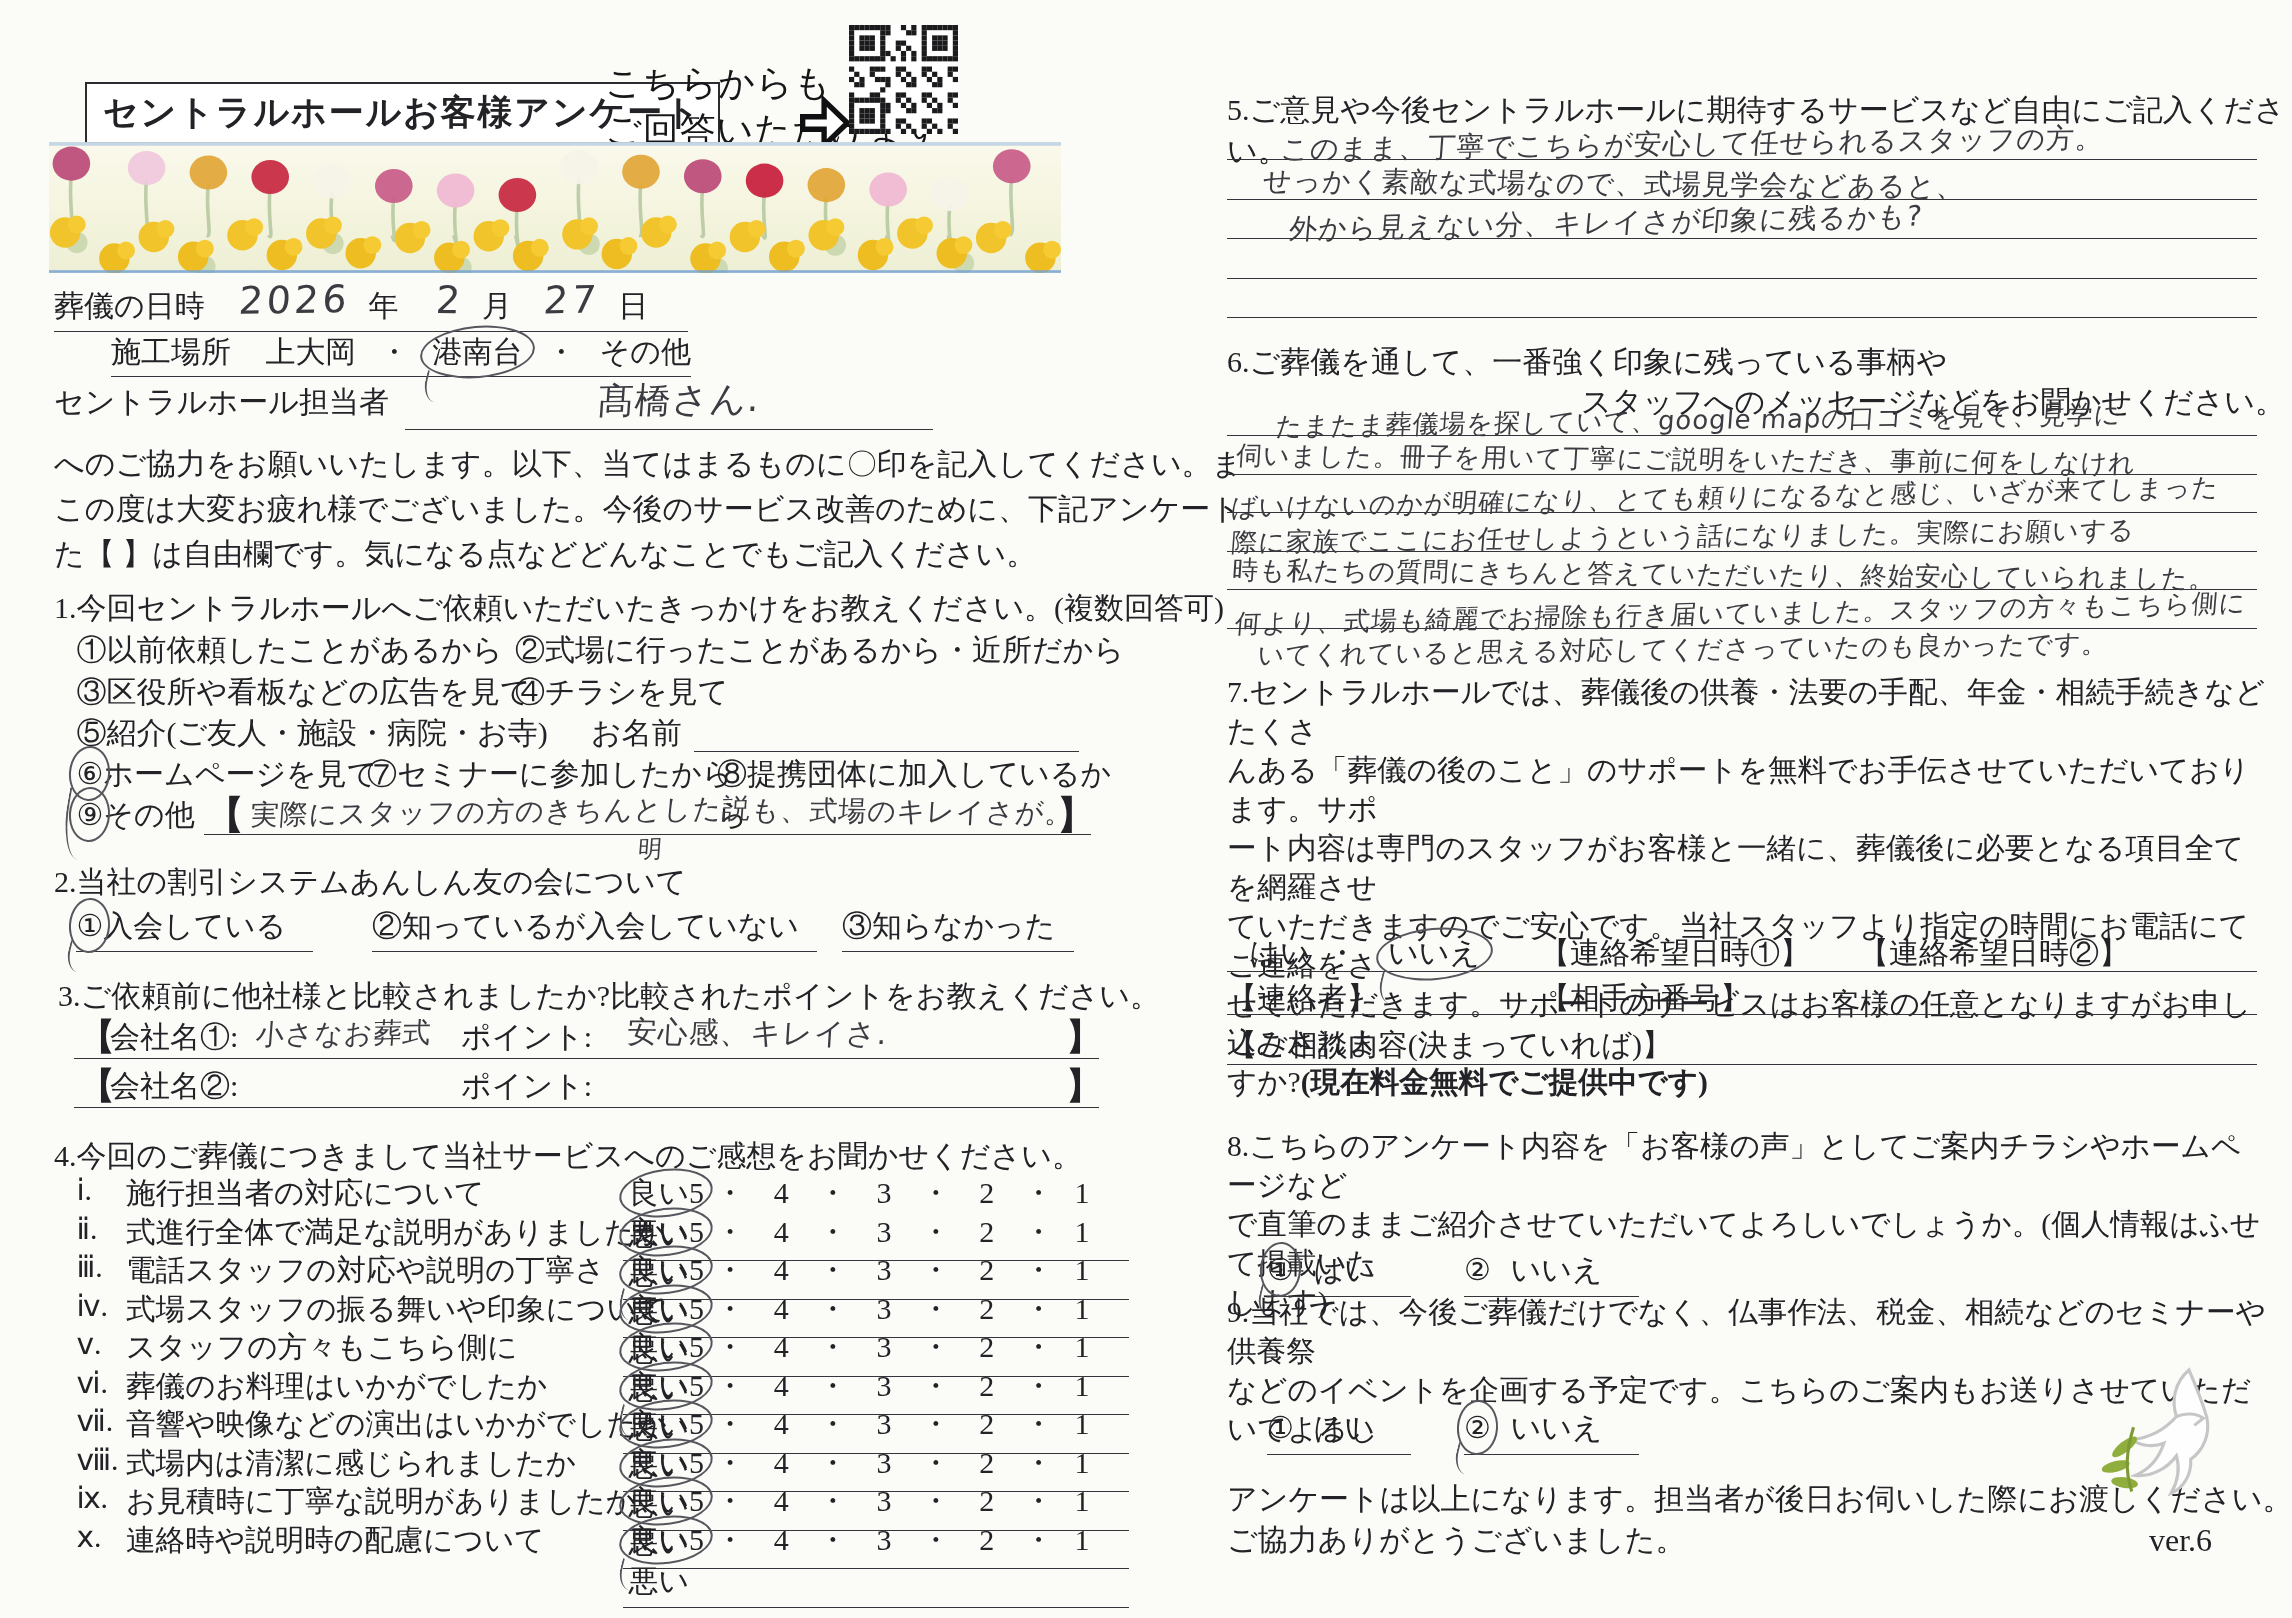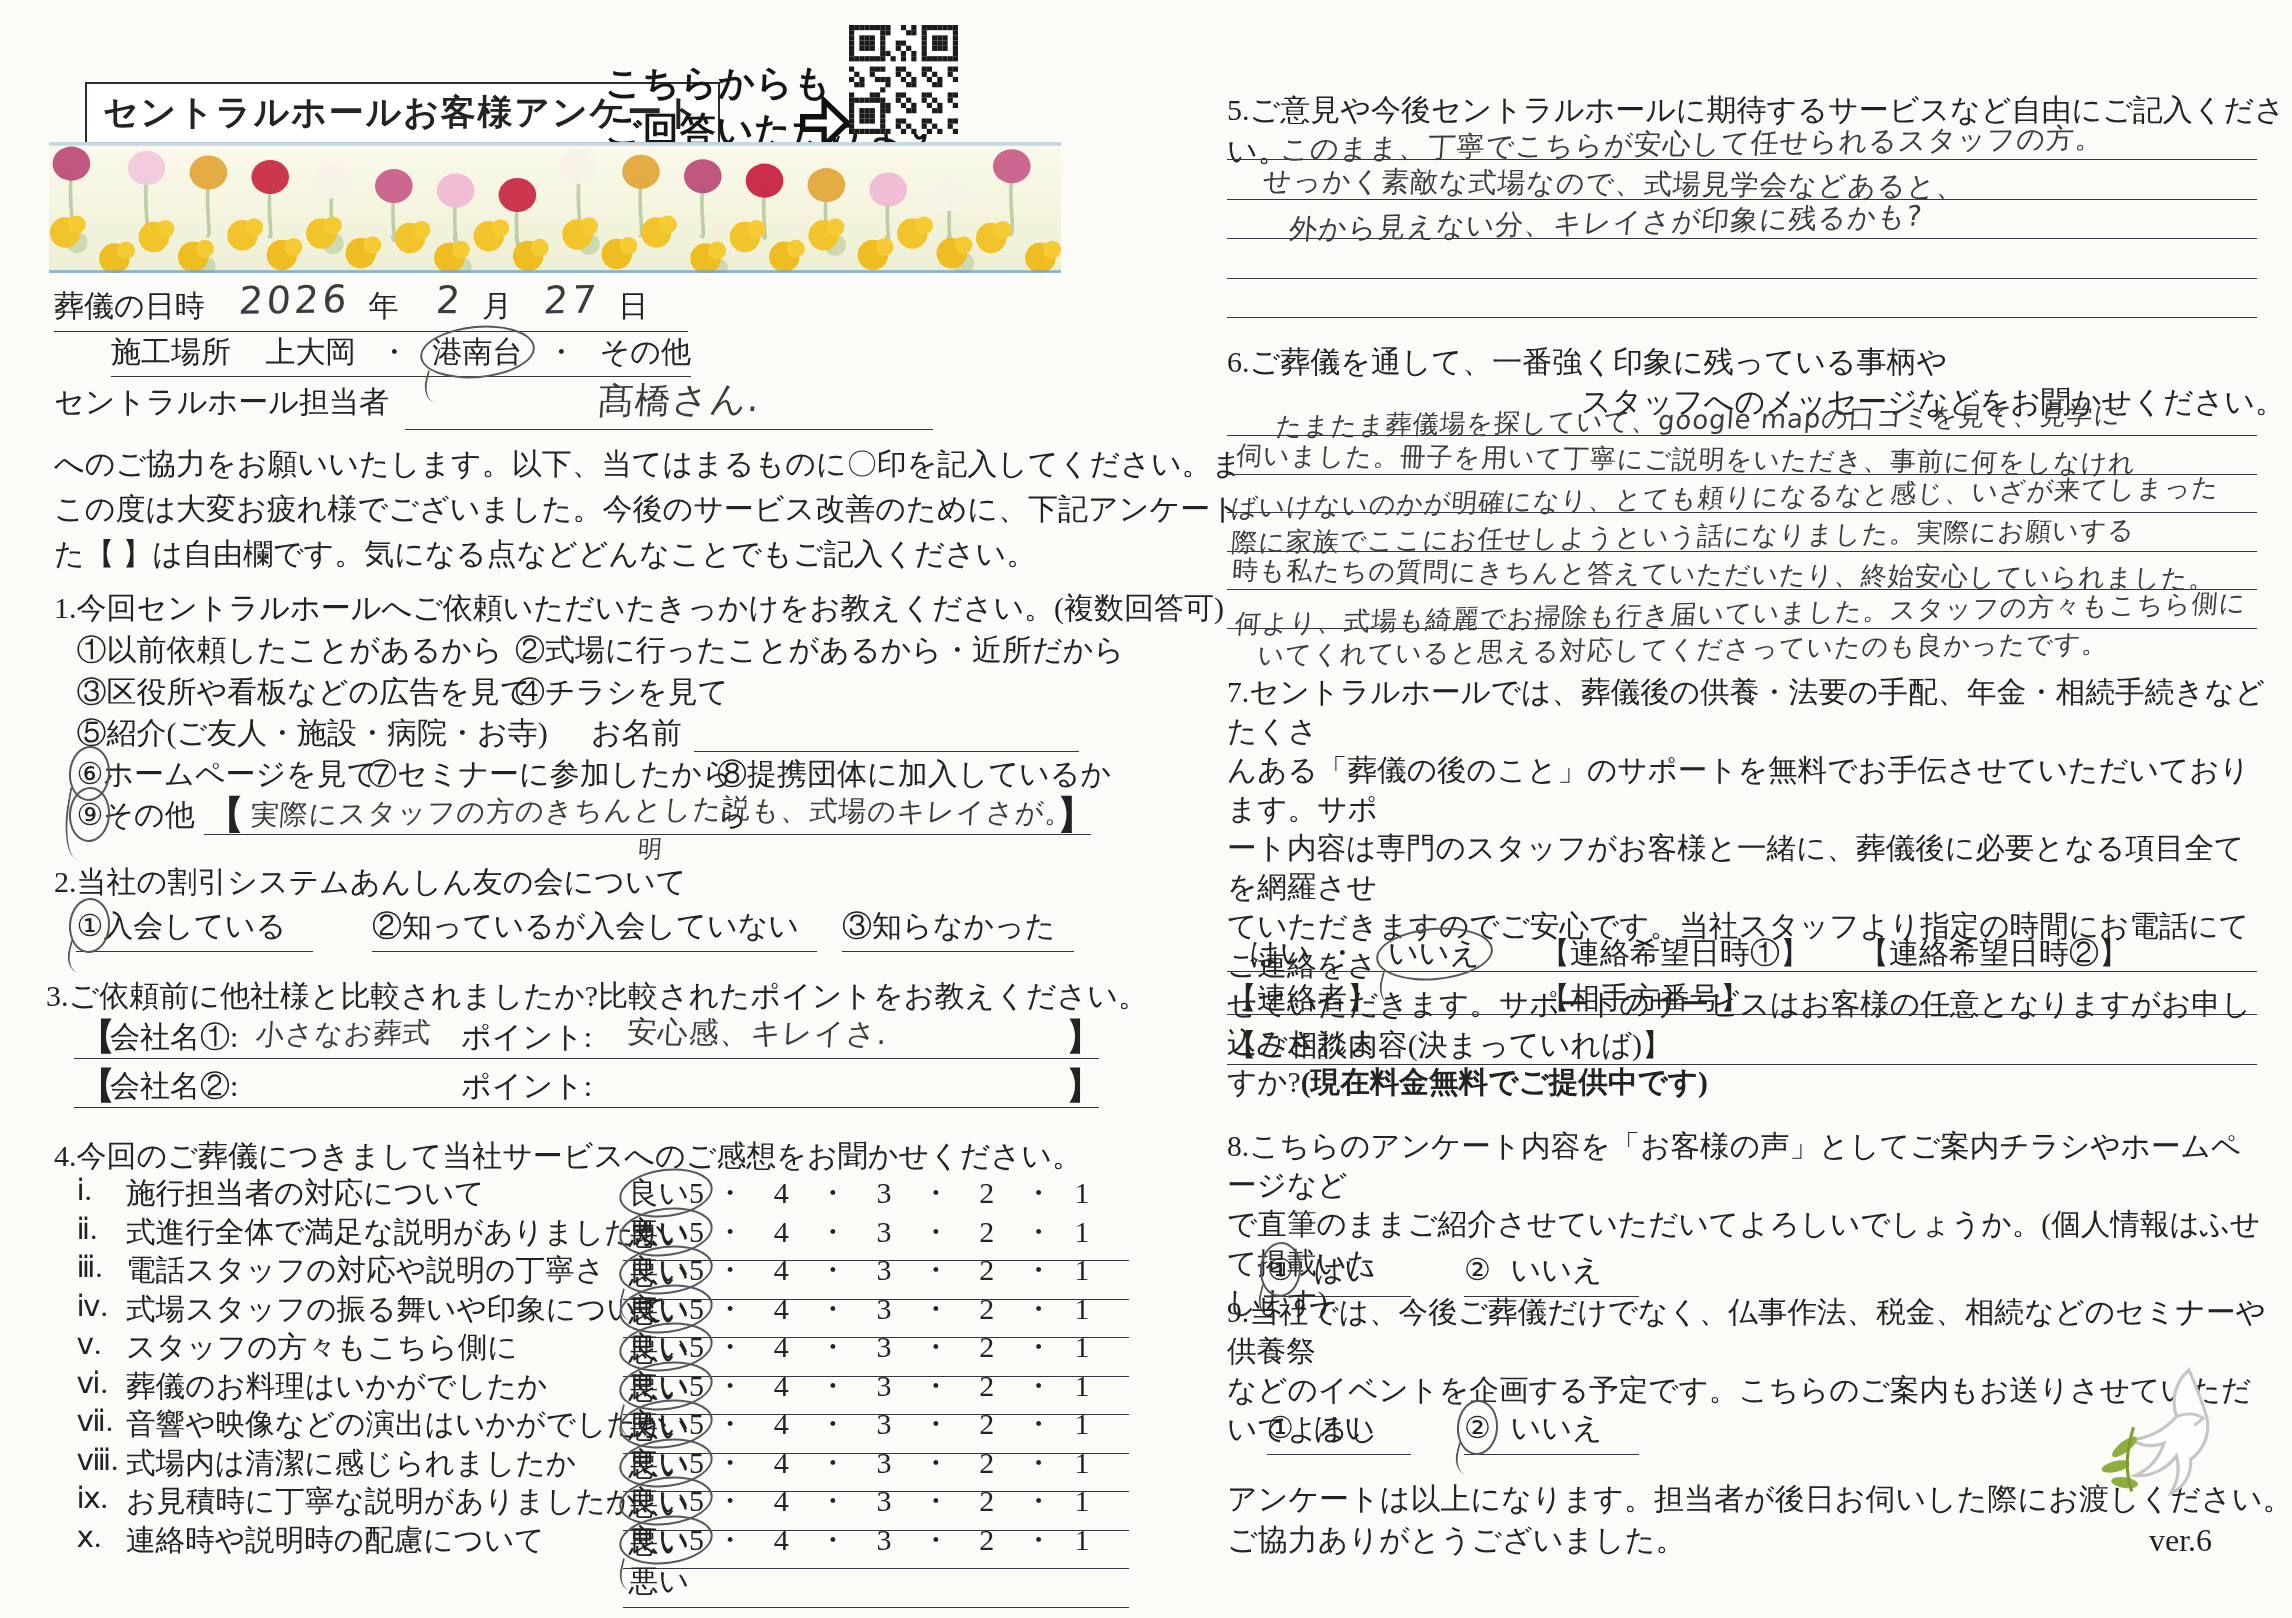--- a/index.html
+++ b/index.html
@@ -13,21 +13,21 @@
   .print{font-family:"Liberation Serif",serif;color:#222227;}
   .fs34{font-size:30px;}
   .fs33{font-size:29.6px;line-height:39px;}
   .fs31{font-size:28px;}
   .fs29{font-size:26px;}
   .title-box{
     border:2.7px solid #2c2c30;font-size:35px;font-weight:700;
     padding:4.5px 16px 6.3px 16px;letter-spacing:1.8px;background:#fff;
   }
   .qr-note{
-    font-family:"DejaVu Sans",sans-serif;font-weight:700;
+    font-family:"DejaVu Sans",sans-serif;font-weight:400;
     font-size:36px;line-height:47px;color:#161619;letter-spacing:0.9px;
   }
   .hw{
     font-family:"DejaVu Sans",sans-serif;color:#3b3c41;
     display:inline-block;transform:skewX(-5deg) rotate(-0.8deg);
     letter-spacing:0.9px;
   }
   .hw2{transform:skewX(-3deg) rotate(0.5deg);}
   .hw3{transform:skewX(-6deg) rotate(-1.2deg);}
   .hwnum{font-size:38px;letter-spacing:3.6px;position:relative;top:-2.7px;}
@@ -439,21 +439,21 @@
     <span class="abs rule" style="left:150px;top:39px;width:887px"></span>
   </div>
 
   <div class="abs print fs34" style="left:54px;top:862px">2.当社の割引システムあんしん友の会について</div>
   <div class="abs print fs34" style="left:54px;top:906px;width:1075px">
     <span class="abs ul" style="left:22.4px;padding:0 27px 3.6px 0"><span class="enc encn tail">①</span><span>入会している</span></span>
     <span class="abs ul" style="left:318px;padding:0 18px 3.6px 0">②知っているが入会していない</span>
     <span class="abs ul" style="left:788px;padding:0 18px 3.6px 0">③知らなかった</span>
   </div>
 
-  <div class="abs print fs34" style="left:46px;top:976px">3.ご依頼前に他社様と比較されましたか?比較されたポイントをお教えください。</div>
+  <div class="abs print fs34" style="left:58px;top:976px">3.ご依頼前に他社様と比較されましたか?比較されたポイントをお教えください。</div>
   <div class="abs print fs34" style="left:54px;top:1017px;width:1075px;height:43px">
     <span class="abs" style="left:25px;font-size:36px;font-weight:700;top:-3.6px">【</span>
     <span class="abs" style="left:56px">会社名①:</span>
     <span class="abs hw fs31" style="left:202px;top:-1.8px">小さなお葬式</span>
     <span class="abs" style="left:407px">ポイント:</span>
     <span class="abs hw fs34 hw2" style="left:573px;top:-3.6px">安心感、キレイさ.</span>
     <span class="abs" style="left:1012px;font-size:36px;font-weight:700;top:-3.6px">】</span>
     <span class="abs rule" style="left:19.7px;top:41px;width:1025px"></span>
   </div>
   <div class="abs print fs34" style="left:54px;top:1066px;width:1075px;height:43px">

